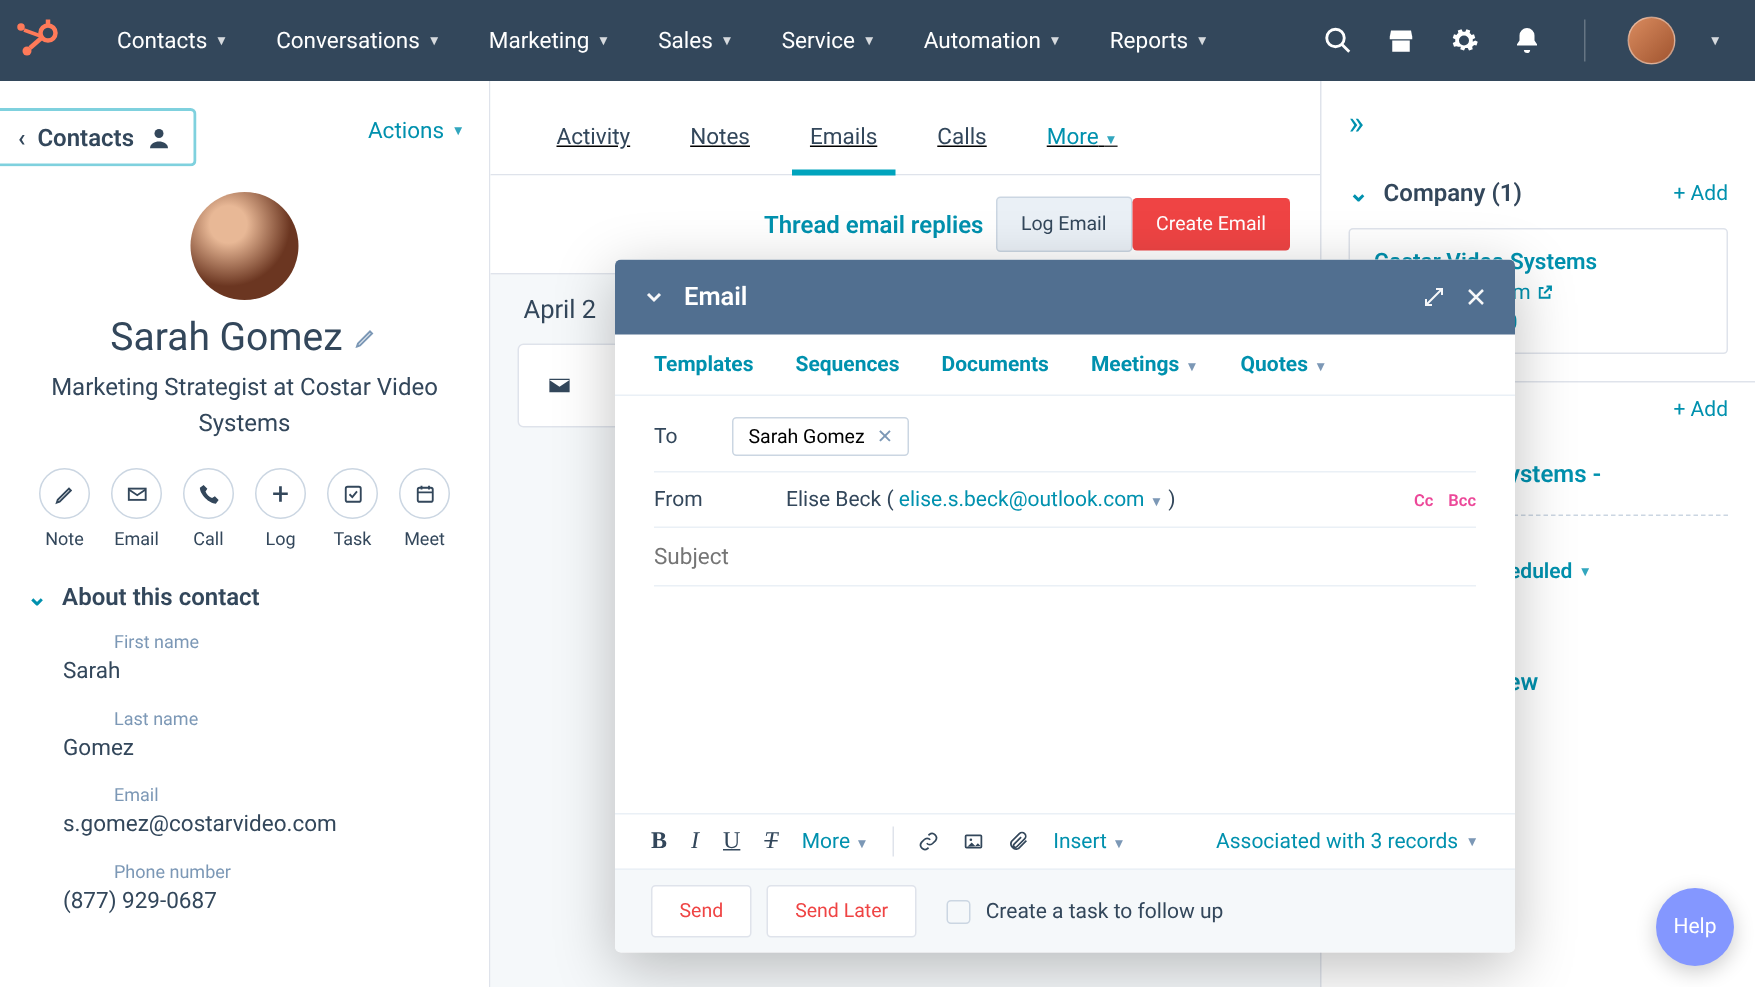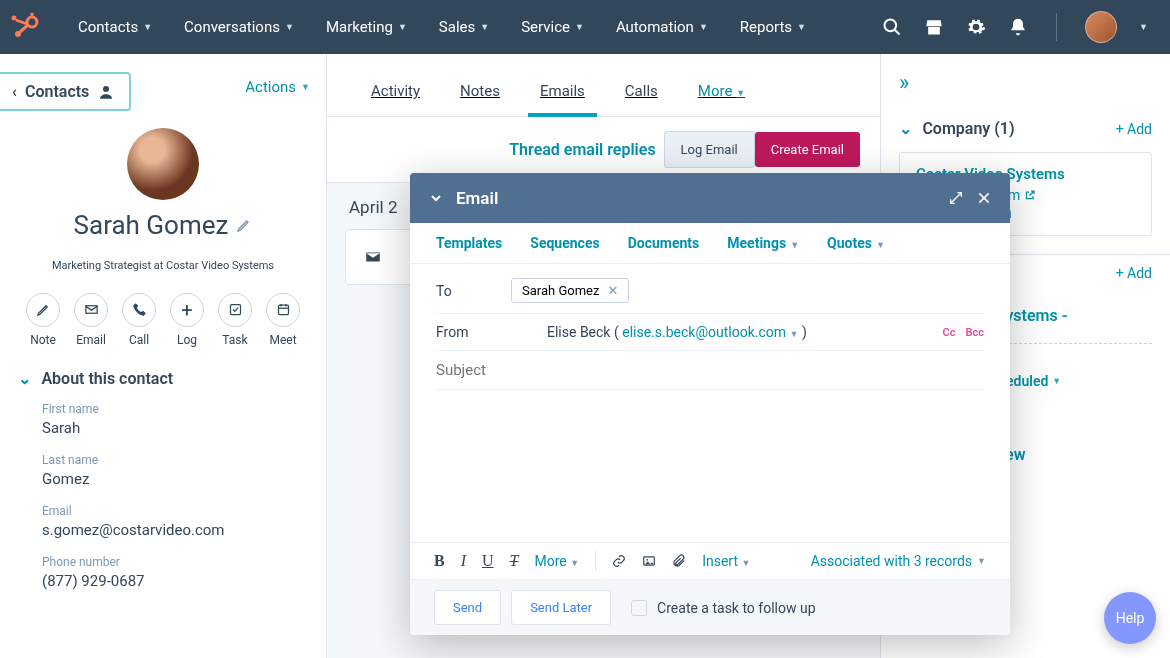--- a/index.html
+++ b/index.html
@@ -21,41 +21,41 @@
 .left { width: 327px; background: #fff; border-right: 1px solid #dfe3eb; position: relative; }
 .center { flex: 1; background: #f5f8fa; position: relative; }
 .right { width: 290px; background: #fff; border-left: 1px solid #dfe3eb; position: relative; }
 
 
 .contacts-btn { position: absolute; top: 18px; left: 0; border: 2px solid #7fd1de; border-left: none; border-radius: 0 4px 4px 0; padding: 8px 14px 8px 12px; display: flex; align-items: center; gap: 8px; color: #33475b; font-weight: 600; font-size: 16px; background:#fff; }
 .actions-dd { position: absolute; top: 24px; right: 16px; color: #0091ae; font-size: 15px; display: flex; align-items: center; gap: 5px; cursor: pointer; }
 .profile { text-align: center; padding-top: 74px; }
 .profile-pic { width: 72px; height: 72px; border-radius: 50%; margin: 0 auto 10px; background: radial-gradient(circle at 35% 30%, #e8b896 18%, #6b3621 60%); }
 .profile-name { font-size: 26px; color: #33475b; font-weight: 400; display: inline-flex; align-items: center; gap: 8px; }
-.profile-job { color: #33475b; font-size: 11px; margin-top: 18px; padding: 0 30px; line-height: 1.5; }
+.profile-job { color: #33475b; font-size: 16px; margin-top: 6px; padding: 0 30px; line-height: 1.5; }
 .action-row { display: flex; justify-content: center; gap: 14px; margin-top: 18px; }
 .action-cell { text-align: center; }
 .action-circle { width: 34px; height: 34px; border: 1px solid #cbd6e2; border-radius: 50%; display: flex; align-items: center; justify-content: center; margin: 0 auto 6px; color: #33475b; cursor: pointer; }
 .action-label { font-size: 12px; color: #33475b; }
 
 .section-head { display: flex; align-items: center; gap: 10px; padding: 22px 18px 14px; color: #33475b; font-weight: 600; font-size: 16px; }
 .field-group { padding: 0 42px 16px; }
-.field-label { font-size: 12px; color: #7c98b6; margin-bottom: 3px; }
+.field-label { font-size: 12px; color: #7c98b6; margin-bottom: 3px; margin-left: 34px; }
 .field-value { font-size: 15px; color: #33475b; }
 
 
 .tabs { display: flex; padding: 18px 24px 0; border-bottom: 1px solid #dfe3eb; background: #fff; margin: 0; text-decoration: underline; }
 .tab { padding: 10px 20px 16px; font-size: 15px; color: #33475b; cursor: pointer; position: relative; }
 .tab.active::after { content:""; position:absolute; left:8px; right:8px; bottom:-1px; height:4px; background:#00a4bd; }
 .tab-more { color: #0091ae; }
 .thread-bar { background:#fff; padding: 14px 20px; display: flex; align-items: center; border-bottom: 1px solid #dfe3eb; }
 .thread-link { color: #0091ae; font-weight: 600; margin-left: auto; margin-right: 8px; }
 .btn { padding: 10px 16px; font-size: 13px; border-radius: 3px; cursor: pointer; }
 .btn-sec { background:#eaf0f6; border:1px solid #cbd6e2; color:#33475b; }
-.btn-pri { background:#be185d; color:#fff; border:none; }
+.btn-pri { background:#ef4444; color:#fff; border:none; }
 .date-label { padding: 14px 22px 6px; color:#33475b; font-size: 17px; }
 .stub-card { margin: 6px 18px; background:#fff; border:1px solid #dfe3eb; border-radius:4px; padding: 16px 18px; height: 56px; display:flex; align-items:center; }
 
 
 .collapse-arrow { padding: 16px 18px; color:#0091ae; font-size: 22px; }
 .side-section { padding: 0 18px 18px; border-bottom: 1px solid #dfe3eb; }
 .side-head { display:flex; align-items:center; gap:10px; color:#33475b; font-weight:600; padding: 8px 0 14px;}
 .side-add { margin-left:auto; color:#0091ae; font-weight:400; font-size:14px; }
 .company-card { border:1px solid #dfe3eb; border-radius:3px; padding: 12px 16px; }
 .company-name { color:#0091ae; font-weight:600; font-size:15px; display:block; }
@@ -72,35 +72,35 @@
 
 .compose { position:absolute; left:410px; top:173px; width:600px; height:462px; background:#fff; border-radius:4px; box-shadow: 0 10px 40px rgba(0,0,0,.25); display:flex; flex-direction:column; overflow:hidden; }
 .compose-head { background:#516f90; color:#fff; height:50px; display:flex; align-items:center; padding:0 18px; gap:12px; }
 .compose-head .title { font-size:17px; font-weight:600; }
 .compose-head .spacer { flex:1; }
 .compose-icn { cursor:pointer; opacity:.95; }
 .compose-tabs { display:flex; align-items:center; gap:28px; padding: 12px 26px; border-bottom: 1px solid #eaf0f6; }
 .ctab { color:#0091ae; font-weight:700; font-size:14px; cursor:pointer; }
 .ctab .mini-chev { font-size:9px; color:#7c98b6; margin-left:4px;}
 .fields { padding: 4px 26px 0; }
-.fld { display:flex; align-items:center; padding: 10px 0; border-bottom:1px solid #eaf0f6; gap:23px; }
+.fld { display:flex; align-items:center; padding: 10px 0; border-bottom:1px solid #eaf0f6; gap:0; }
 .fld-label { width:52px; color:#33475b; font-size:14px;}
 .chip { border:1px solid #cbd6e2; border-radius:3px; padding:4px 10px; display:flex; align-items:center; gap:8px; font-size:13px; }
 .chip-x { color:#7c98b6; font-size:13px; cursor:pointer;}
 .from-val { font-size:14px; color:#33475b;margin-left:36px;}
 .from-email { color:#0091ae; }
 .ccbcc { margin-left:auto; display:flex; gap:10px; color:#ec4899; font-weight:600; font-size:11px;}
 .subj-input { border:none; outline:none; font-size:15px; width:100%; color:#33475b;}
 .compose-body { flex:1; }
 .compose-toolbar { border-top:1px solid #eaf0f6; display:flex; align-items:center; padding:8px 24px; gap:16px; color:#33475b;}
 .tb-sep { width:1px; height:20px; background:#dfe3eb; }
 .tb-link { color:#0091ae; font-size:14px; }
 .tb-assoc { margin-left:auto; color:#0091ae; font-size:14px; display:flex; align-items:center; gap:5px;}
 .compose-foot { background:#f5f8fa; border-top:1px solid #eaf0f6; padding:10px 24px; display:flex; align-items:center; gap:10px;}
-.foot-btn { padding:9px 18px; border-radius:3px; border:1px solid #dfe3eb; background:#fff; color:#3b82f6; font-size:13px; }
+.foot-btn { padding:9px 18px; border-radius:3px; border:1px solid #dfe3eb; background:#fff; color:#ef4444; font-size:13px; }
 .chk { width:16px; height:16px; border:1px solid #cbd6e2; border-radius:3px; margin-left:10px;}
 .foot-text { color:#33475b; font-size:14px; }
 
 
 .help { position:absolute; right:14px; bottom:14px; background:#7c98ff; background:#7a8cff; width:52px; height:52px; border-radius:50%; color:#fff; display:flex; align-items:center; justify-content:center; font-size:14px; box-shadow:0 4px 14px rgba(0,0,0,.2);}
 .help { background:#7b8dfb;}
 .help { background:#7a8cff;}
 .help { background:#8097fc;}
 .help { background:#8ca0ff;}
 .help { background:#7b8dfb;}

